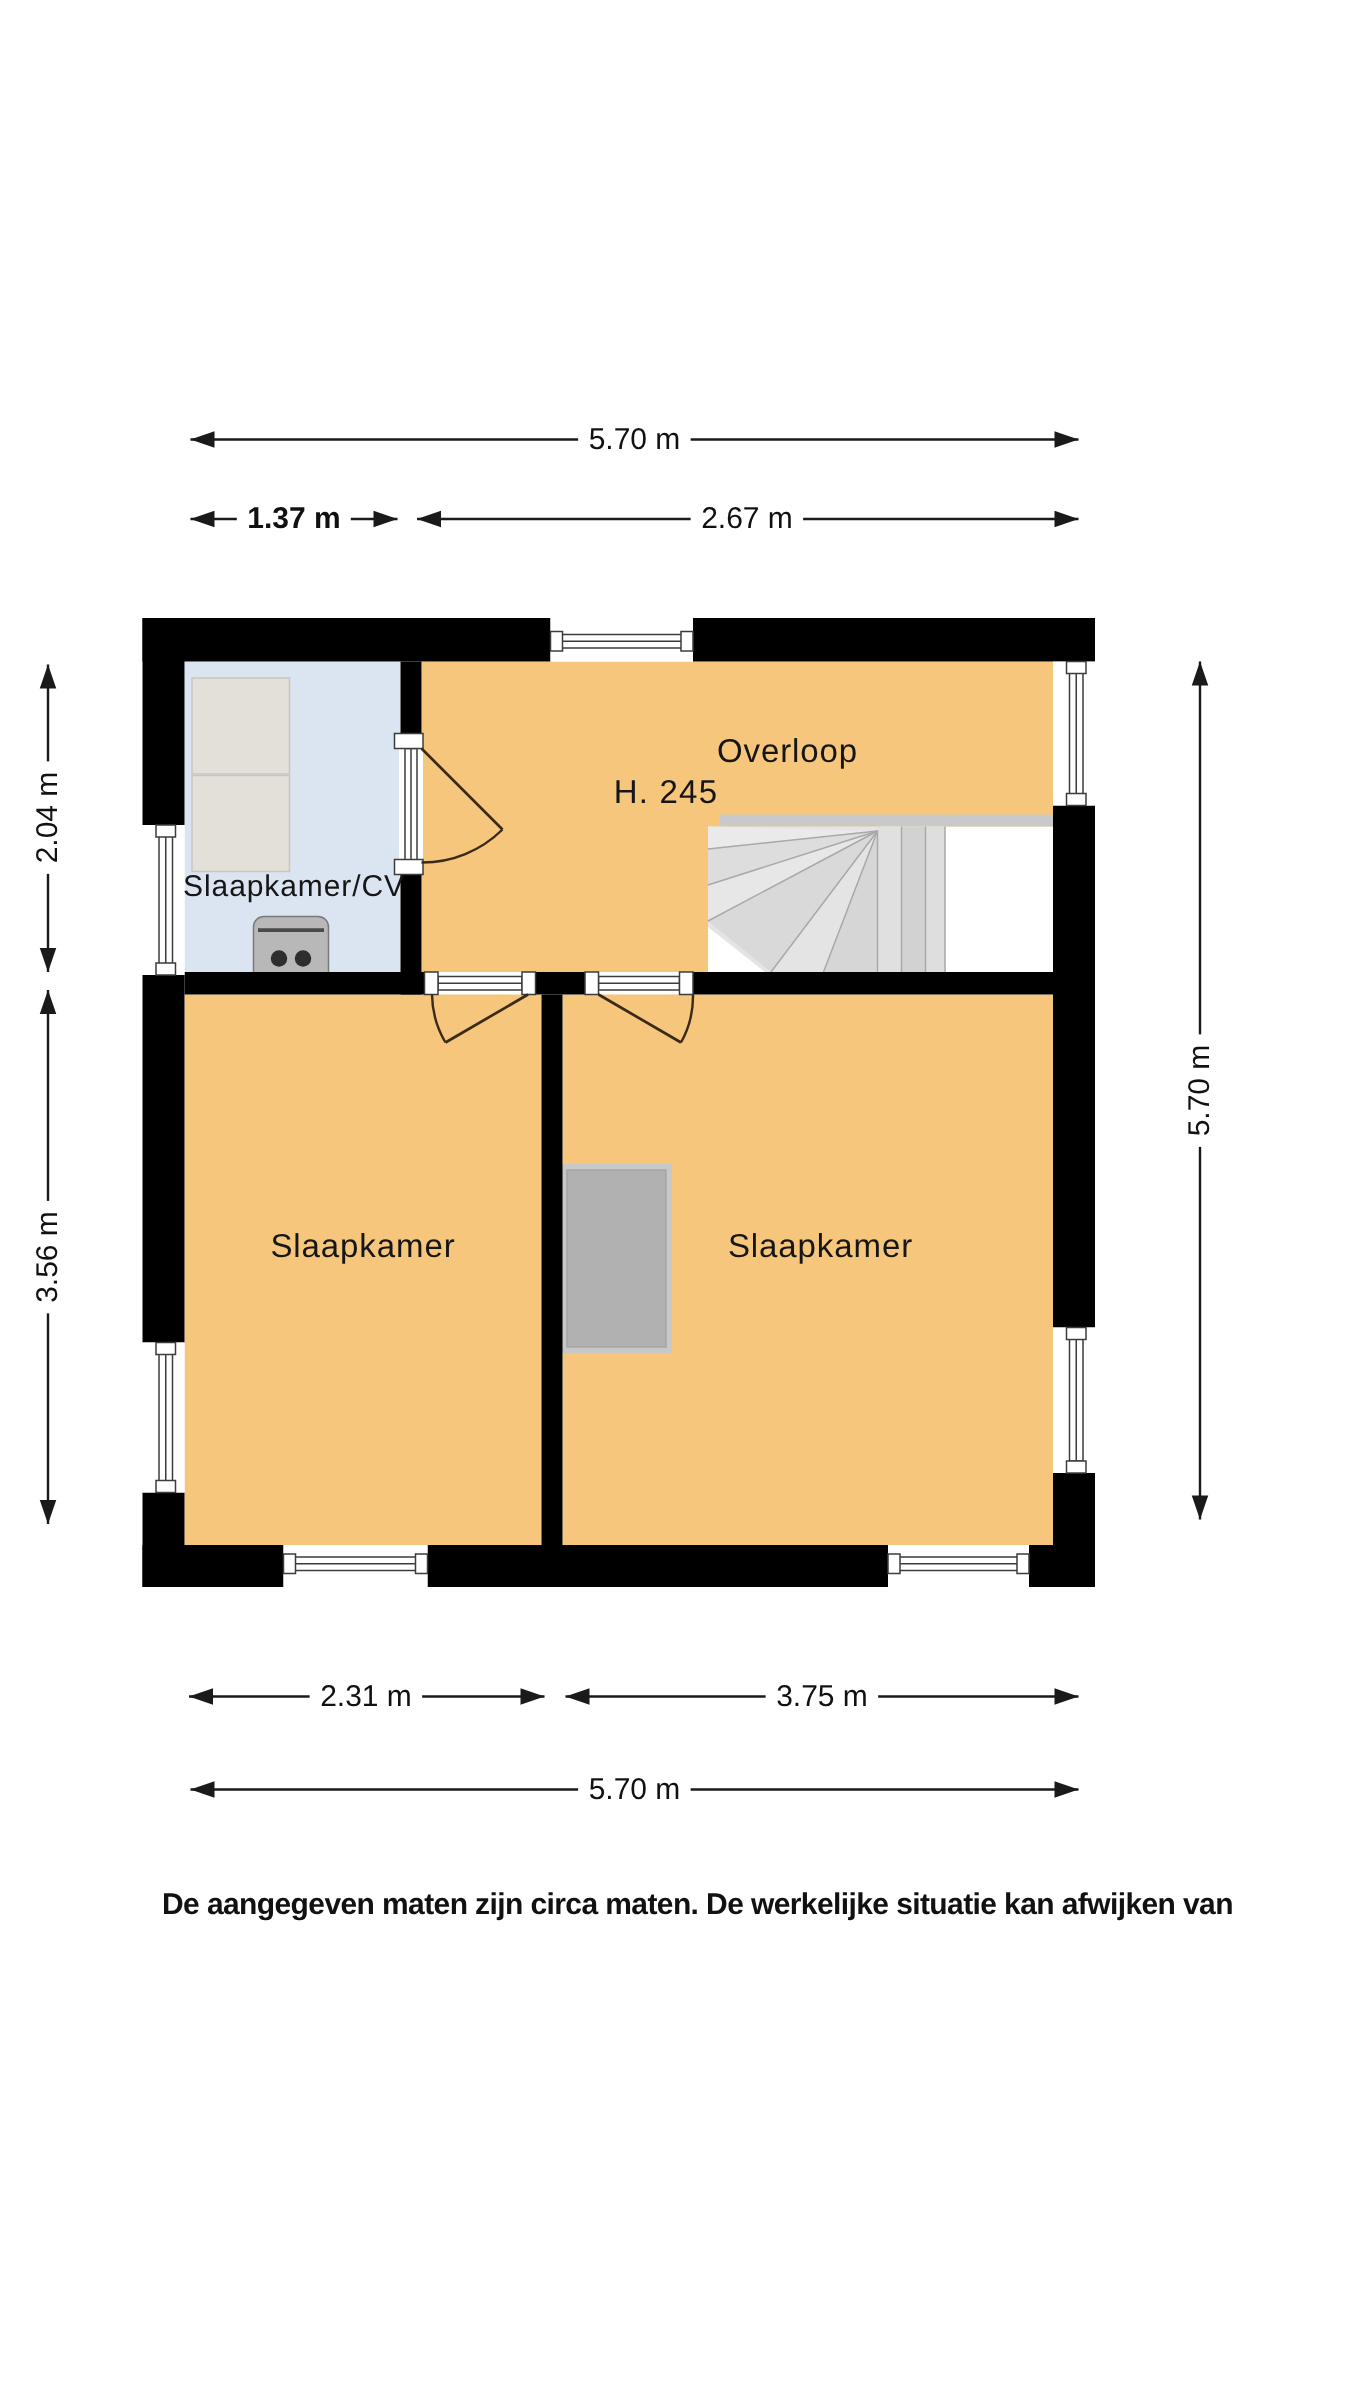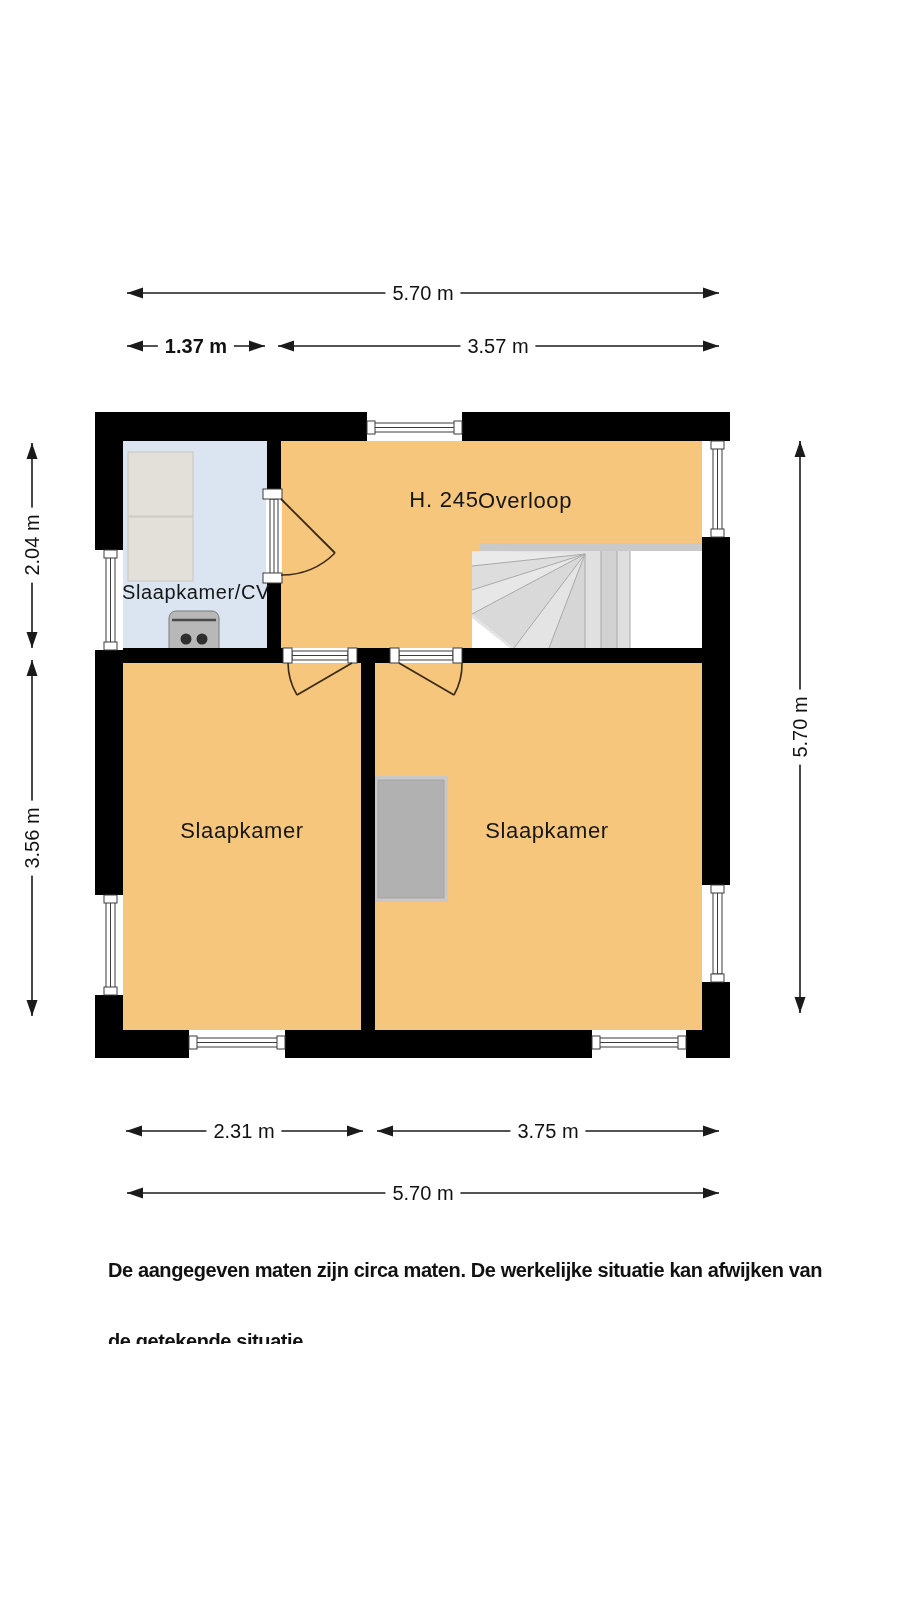--- a/index.html
+++ b/index.html
@@ -255,32 +255,31 @@
       <polygon points="377,1131 393,1125.5 393,1136.5"></polygon>
         <polygon points="719,1131 703,1125.5 703,1136.5"></polygon>
 
       <polygon points="127,1193 143,1187.5 143,1198.5"></polygon>
         <polygon points="719,1193 703,1187.5 703,1198.5"></polygon>
     </g>
   </svg>
 
   <div class="dim-label" style="left:423px;top:293px;">5.70 m</div>
   <div class="dim-label" style="left:196px;top:346px;font-weight:bold;">1.37 m</div>
-  <div class="dim-label" style="left:498px;top:346px;">3.57 m</div>
+  <div class="dim-label" style="left:498px;top:346px;">2.67 m</div>
   <div class="dim-label vertical" style="left:32px;top:545px;">2.04 m</div>
   <div class="dim-label vertical" style="left:32px;top:838px;">3.56 m</div>
   <div class="dim-label vertical" style="left:800px;top:727px;">5.70 m</div>
   <div class="dim-label" style="left:244px;top:1131px;">2.31 m</div>
   <div class="dim-label" style="left:548px;top:1131px;">3.75 m</div>
   <div class="dim-label" style="left:423px;top:1193px;">5.70 m</div>
 
   <div class="room-label small" style="left:196px;top:592px;">Slaapkamer/CV</div>
   <div class="room-label" style="left:525px;top:501px;">Overloop</div>
-  <div class="room-label h245" style="left:444px;top:500px;">H. 245</div>
+  <div class="room-label h245" style="left:444px;top:528px;">H. 245</div>
   <div class="room-label" style="left:242px;top:831px;">Slaapkamer</div>
   <div class="room-label" style="left:547px;top:831px;">Slaapkamer</div>
 
   <div class="disclaimer">
     <div>De aangegeven maten zijn circa maten. De werkelijke situatie kan afwijken van</div>
-    <div>de getekende situatie.</div>
   </div>
 
 </div>
 
 </body></html>

